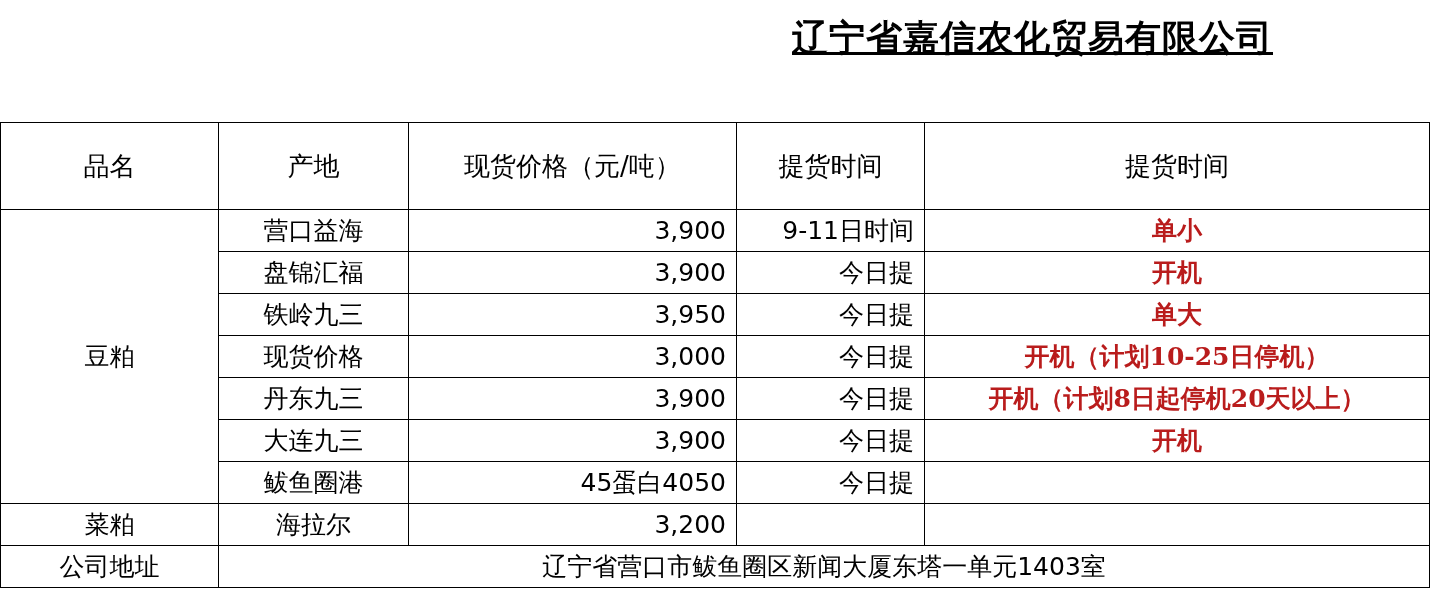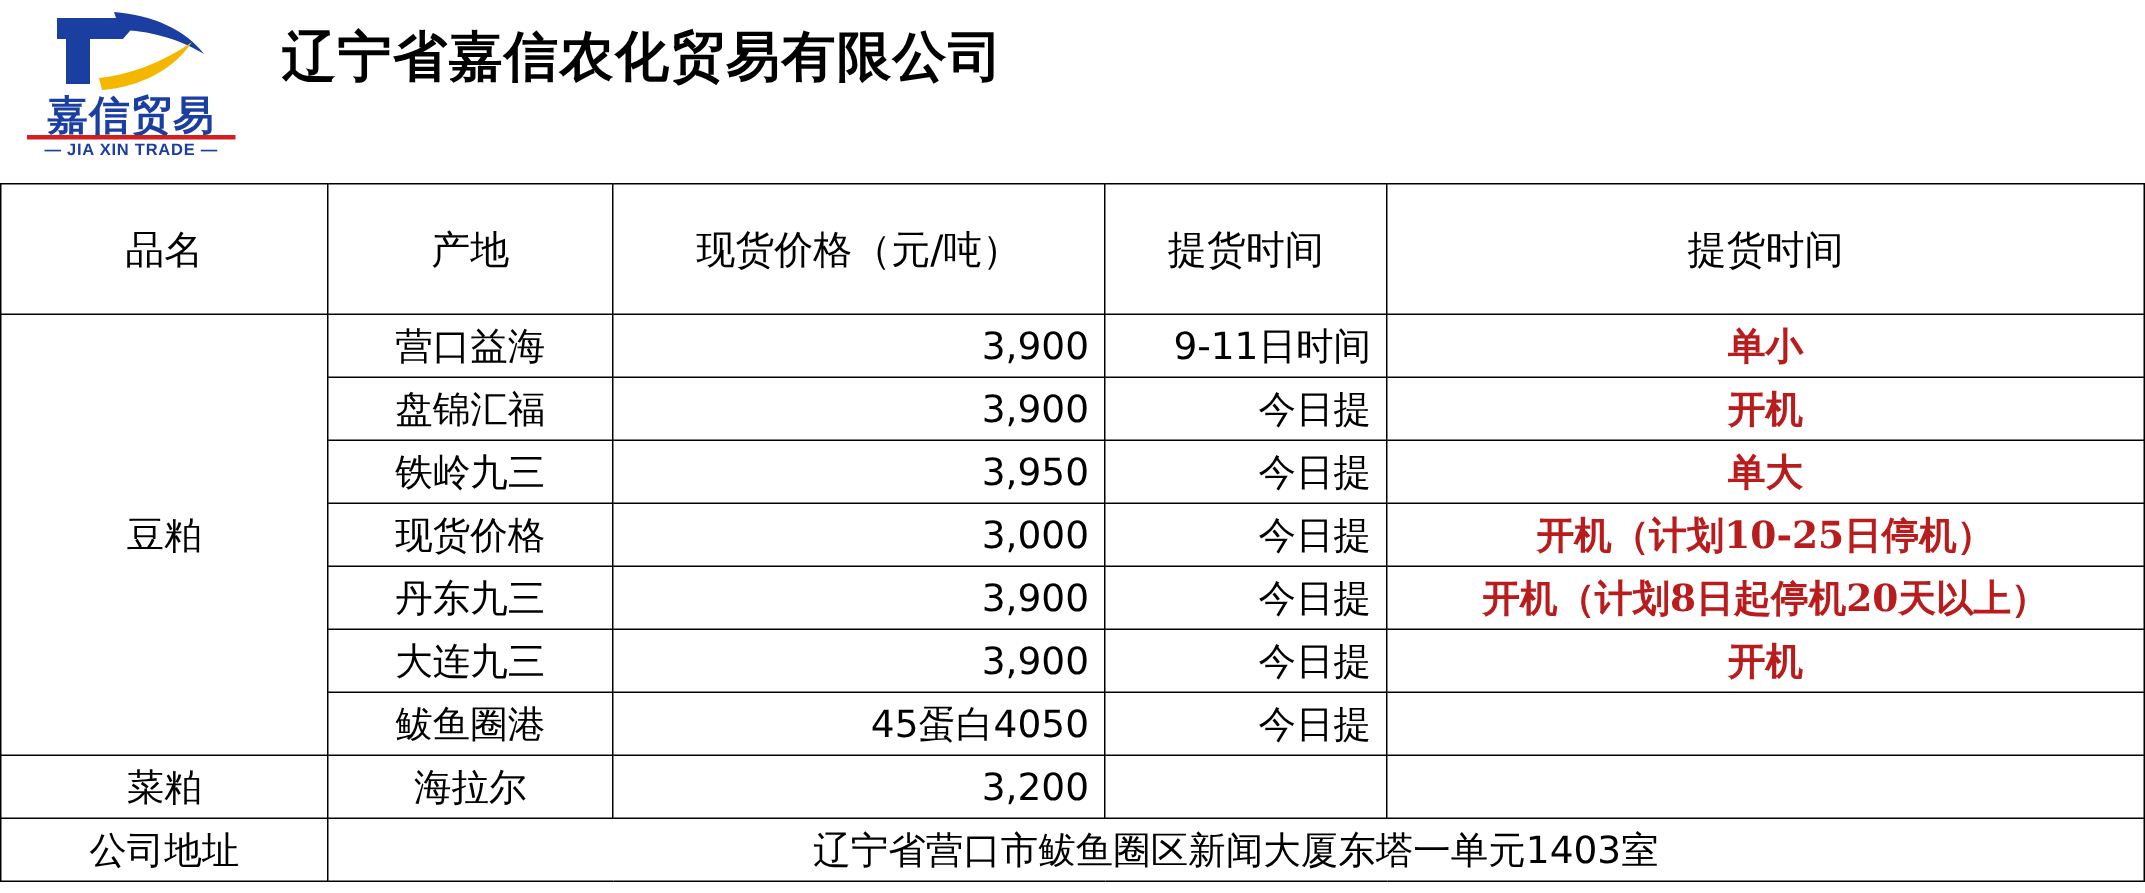--- a/index.html
+++ b/index.html
@@ -70,29 +70,30 @@
     position: absolute;
     left: 8px;
     top: 86px;
     width: 139px;
     height: 3px;
     background: #d21f1f;
   }
 
   .company-title {
     position: absolute;
-    left: 188px;
+    left: 213px;
     top: 14px;
     width: 1060px;
-    text-align: left;
+    text-align: right;
     font-family: "DejaVu Sans", sans-serif;
     font-size: 36px;
     font-weight: bold;
     letter-spacing: 1px;
     white-space: nowrap;
+    text-decoration: underline;
   }
   .quote-date {
     position: absolute;
     right: 10px;
     top: 72px;
     font-family: "DejaVu Sans", sans-serif;
     font-size: 25px;
     font-weight: bold;
     white-space: nowrap;
   }
@@ -149,30 +150,20 @@
     font-size: 26px;
   }
 </style>
 </head>
 <body>
 
 <div class="page">
 
   <div class="header">
 
-    <div class="logo">
-      <svg class="logo-mark" viewBox="0 0 108 56">
-        <path d="M6 6 L62 6 L50 20 L28 20 L28 50 L12 50 L12 20 L6 20 Z" fill="#1a3fa0"></path>
-        <path d="M44 2 C70 4 92 14 104 30 C88 20 66 14 48 14 Z" fill="#1a3fa0"></path>
-        <path d="M34 46 C54 44 76 36 96 22 C84 40 62 52 36 54 Z" fill="#f3b700"></path>
-      </svg>
-      <div class="logo-cn">嘉信贸易</div>
-      <div class="logo-bar"></div>
-      <div class="logo-en">— JIA XIN TRADE —</div>
-    </div>
 
     <div class="company-title">辽宁省嘉信农化贸易有限公司</div>
 
   </div>
 
   <table class="quote">
     <colgroup>
       <col class="col-name">
       <col class="col-origin">
       <col class="col-price">

